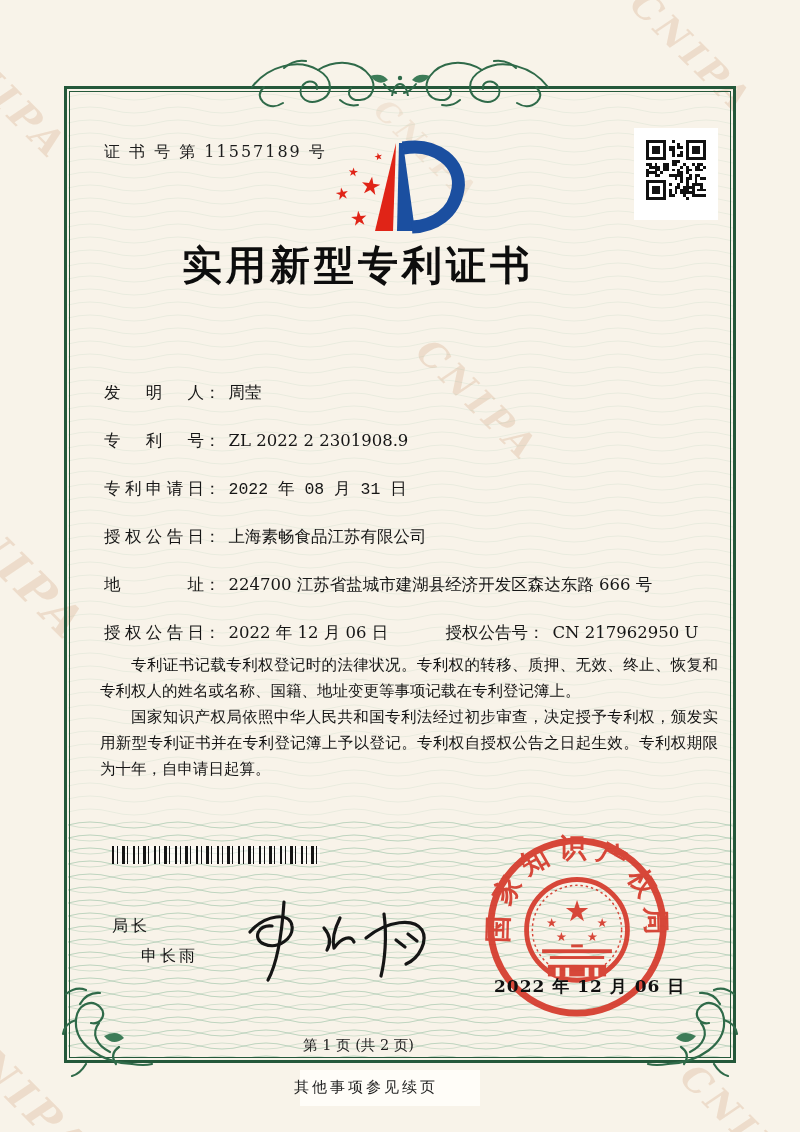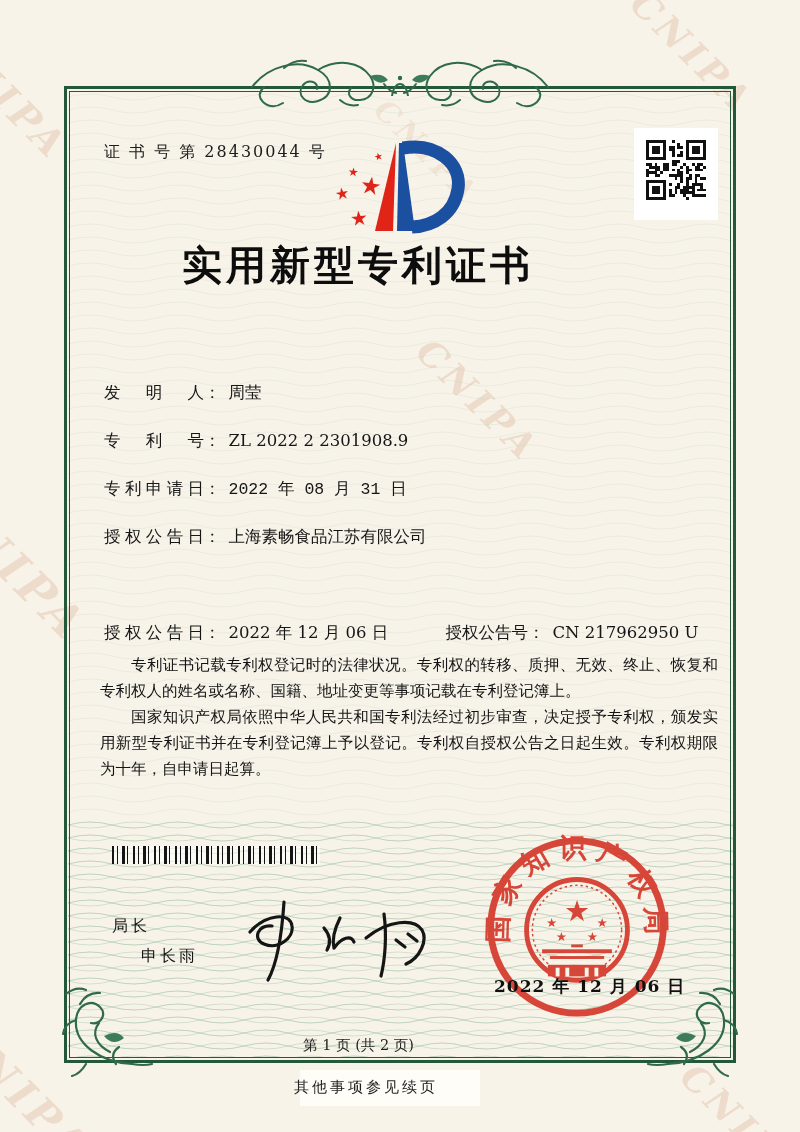--- a/index.html
+++ b/index.html
@@ -120,21 +120,21 @@
       <path d="M34,22 q7,-12 20,-11"></path>
       <path d="M30,38 q-11,3 -13,14"></path>
       <path d="M20,12 q10,-8 20,-4"></path>
       <path d="M70,82 q-7,-10 3,-17"></path>
       <path d="M86,82 q12,2 20,0"></path>
       <path d="M40,82 q-6,10 -14,12"></path>
       <path d="M58,54 q13,-7 20,2 q-11,9 -20,-2" fill="#3d7c58" stroke="none"></path>
     </g>
   </svg>
 
-  <div class="abs certno">证 书 号 第 28430044 号</div>
+  <div class="abs certno">证 书 号 第 11557189 号</div>
 
   <svg class="abs logo" width="140" height="104" viewBox="0 0 140 104">
     <polygon points="64,9 61,97 43,97" fill="#e02417"></polygon>
     <polygon points="67,9 71,9 83,97 65,97" fill="#1b4fa0"></polygon>
     <path d="M71,14 C105,8 130,30 126,55 C122,80 102,92 80,93" fill="none" stroke="#1b4fa0" stroke-width="13"></path>
   </svg>
   <span class="logo-star ls1">★</span>
   <span class="logo-star ls2">★</span>
   <span class="logo-star ls3">★</span>
   <span class="logo-star ls4">★</span>
@@ -278,20 +278,23 @@
   </div>
   <div class="fieldrow" style="top:430px;">
     <span class="flabel">专利号</span><span class="fcolon">：</span><span class="fvalue">ZL 2022 2 2301908.9</span>
   </div>
   <div class="fieldrow" style="top:478px;font-family:Liberation Mono, monospace;">
     <span class="flabel">专利申请日</span><span class="fcolon">：</span><span class="fvalue">2022 年 08 月 31 日</span>
   </div>
   <div class="fieldrow" style="top:526px;">
     <span class="flabel">授权公告日</span><span class="fcolon">：</span><span class="fvalue">上海素畅食品江苏有限公司</span>
   </div>
+  <div class="fieldrow" style="top:574px;">
+    <span class="flabel">地址</span><span class="fcolon">：</span><span class="fvalue">224700 江苏省盐城市建湖县经济开发区森达东路 666 号</span>
+  </div>
   <div class="fieldrow" style="top:622px;">
     <span class="flabel">授权公告日</span><span class="fcolon">：</span><span class="fvalue">2022 年 12 月 06 日</span>
     <span class="grant2"><span>授权公告号</span><span class="fcolon">：</span><span class="fvalue">CN 217962950 U</span></span>
   </div>
 
   <div class="abs bodytext">
     <p>专利证书记载专利权登记时的法律状况。专利权的转移、质押、无效、终止、恢复和专利权人的姓名或名称、国籍、地址变更等事项记载在专利登记簿上。</p>
     <p>国家知识产权局依照中华人民共和国专利法经过初步审查，决定授予专利权，颁发实用新型专利证书并在专利登记簿上予以登记。专利权自授权公告之日起生效。专利权期限为十年，自申请日起算。</p>
   </div>
 

